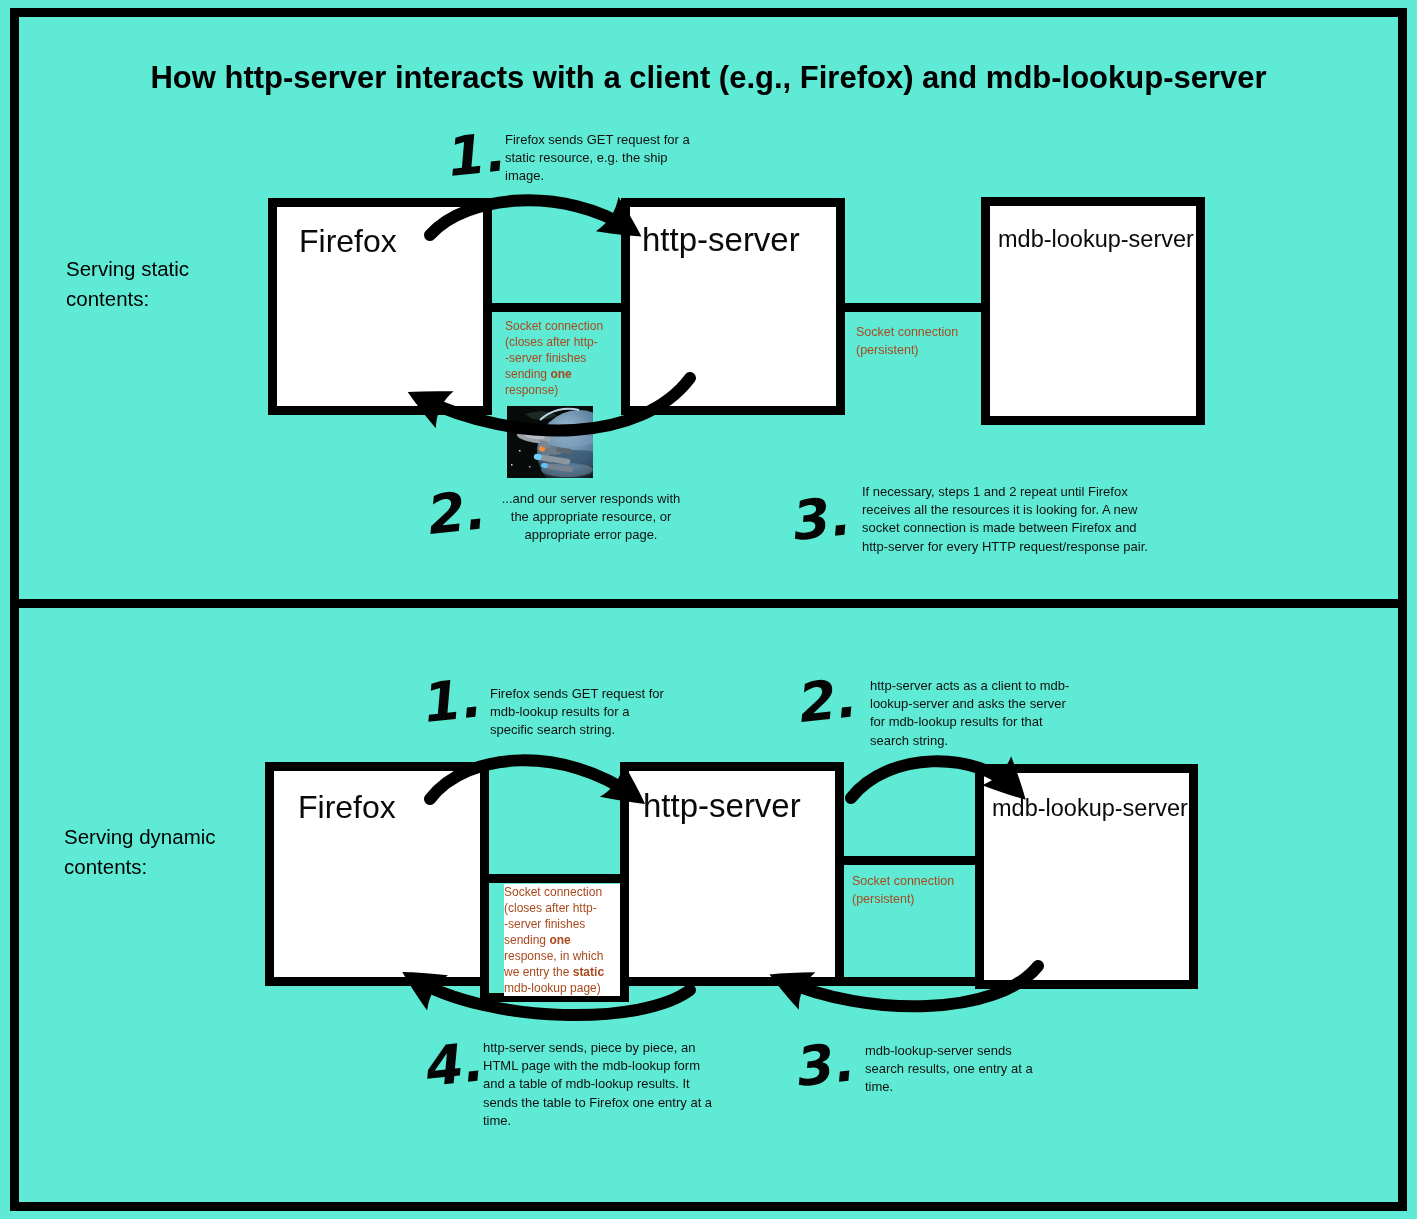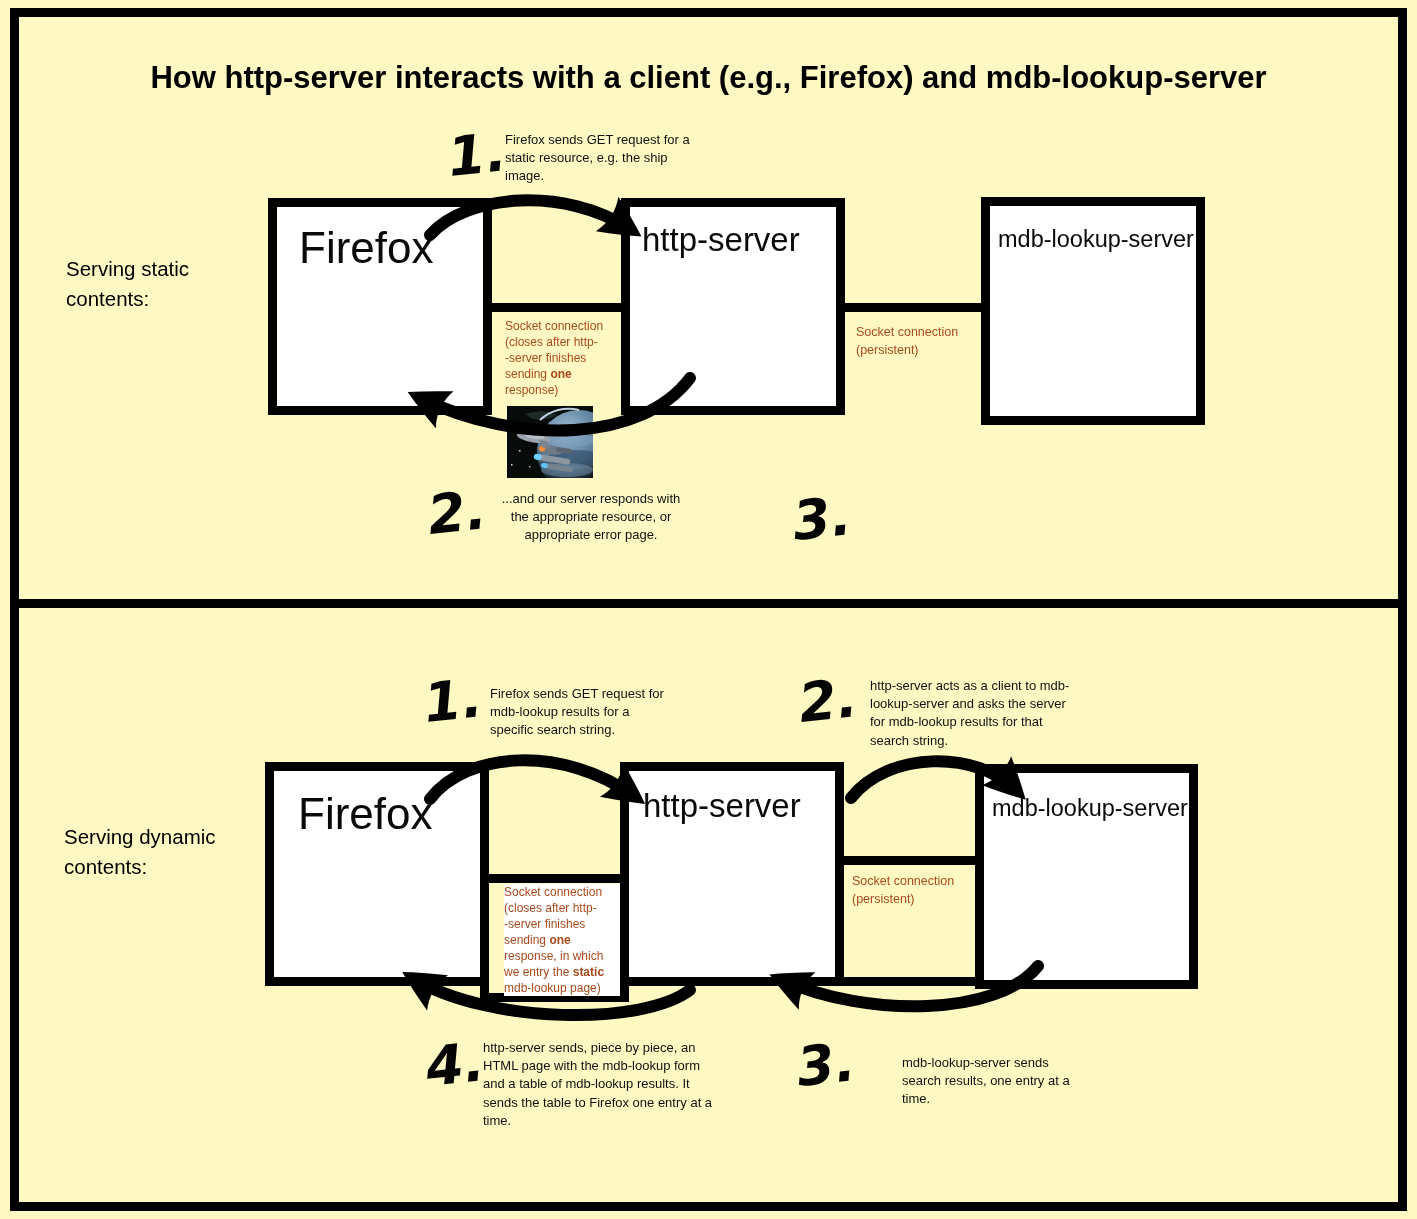--- a/index.html
+++ b/index.html
@@ -1,23 +1,23 @@
 <!DOCTYPE html>
 <html><head>
 <meta charset="utf-8">
 <style>
   html,body{margin:0;padding:0;background:#fff;}
   #canvas{
-    position:relative;width:1417px;height:1219px;background:#fef9c3;overflow:hidden;
+    position:relative;width:1417px;height:1219px;background:#5eead4;overflow:hidden;
     font-family:"Liberation Sans","DejaVu Sans",sans-serif;color:#000;
   }
   .abs{position:absolute;}
   .frame{border:9px solid #000;box-sizing:border-box;background:transparent;}
   .node{border:9px solid #000;box-sizing:border-box;background:#fff;}
-  .node-label{font-size:44px;color:#0a0a0a;}
+  .node-label{font-size:32px;color:#0a0a0a;}
   .bar{background:#000;}
   .title{width:100%;text-align:center;font-size:31px;font-weight:bold;letter-spacing:0;}
   .section-label{font-size:20.5px;line-height:1.45;}
   .step-num{
     font-family:"DejaVu Sans",sans-serif;font-weight:900;font-style:italic;
     font-size:54px;transform:rotate(-6deg);color:#050505;line-height:1;
   }
   .step-text{font-size:13px;line-height:1.4;color:#111;}
   .socket{font-size:12px;line-height:16px;}
   .socket div{white-space:nowrap;}
@@ -104,20 +104,21 @@
           <rect x="34" y="30" width="30" height="5" rx="2.5" fill="#76828c"></rect>
           <ellipse cx="35" cy="32.5" rx="3.5" ry="2.5" fill="#5fc4f5"></ellipse>
         </g>
       </g>
     </svg>
   </div>
 
   <div class="abs step-num" style="left:428px;top:486px;">2.</div>
   <div class="abs step-text" style="left:492px;top:490px;width:198px;text-align:center;">...and our server responds with the appropriate resource, or appropriate error page.</div>
   <div class="abs step-num" style="left:793px;top:492px;">3.</div>
+  <div class="abs step-text" style="left:862px;top:483px;width:302px;">If necessary, steps 1 and 2 repeat until Firefox receives all the resources it is looking for. A new socket connection is made between Firefox and http-server for every HTTP request/response pair.</div>
 
   <div class="abs section-label" style="left:64px;top:822px;width:195px;">Serving dynamic contents:</div>
 
   <div class="abs step-num" style="left:424px;top:674px;">1.</div>
   <div class="abs step-text" style="left:490px;top:685px;width:184px;">Firefox sends GET request for mdb-lookup results for a specific search string.</div>
   <div class="abs step-num" style="left:799px;top:674px;">2.</div>
   <div class="abs step-text" style="left:870px;top:677px;width:212px;">http-server acts as a client to mdb-lookup-server and asks the server for mdb-lookup results for that search string.</div>
 
   <div class="abs node" style="left:265px;top:762px;width:224px;height:224px;">
     <div class="node-label" style="padding:18px 0 0 24px;">Firefox</div>
@@ -146,21 +147,21 @@
     <div>mdb-lookup page)</div>
   </div>
   <div class="abs socket-wide orange" style="left: 852px; top: 872px; width: 140px; color: rgb(168, 74, 30);">
     <div>Socket connection</div>
     <div>(persistent)</div>
   </div>
 
   <div class="abs step-num" style="left:426px;top:1038px;">4.</div>
   <div class="abs step-text" style="left:483px;top:1039px;width:234px;">http-server sends, piece by piece, an HTML page with the mdb-lookup form and a table of mdb-lookup results. It sends the table to Firefox one entry at a time.</div>
   <div class="abs step-num" style="left:797px;top:1038px;">3.</div>
-  <div class="abs step-text" style="left:902px;top:1042px;width:170px;margin-top:12px;">mdb-lookup-server sends search results, one entry at a time.</div>
+  <div class="abs step-text" style="left:865px;top:1042px;width:170px;">mdb-lookup-server sends search results, one entry at a time.</div>
 
   <svg class="overlay abs" style="left:0;top:0;" width="1417" height="1219" viewBox="0 0 1417 1219">
     <defs>
       <marker id="ah" viewBox="0 0 10 10" refX="6.5" refY="5" markerWidth="3.8" markerHeight="3.8" orient="auto">
         <path d="M0.5,0.5 Q6,3 9.5,5 Q6,7 0.5,9.5 Q2.5,5 0.5,0.5 Z" fill="#000"></path>
       </marker>
     </defs>
     <g fill="none" stroke="#000" stroke-width="12" stroke-linecap="round">
       <path d="M 430 235 C 468 193, 566 187, 630 229" marker-end="url(#ah)"></path>
       <path d="M 690 378 C 642 442, 520 446, 420 398" marker-end="url(#ah)"></path>

